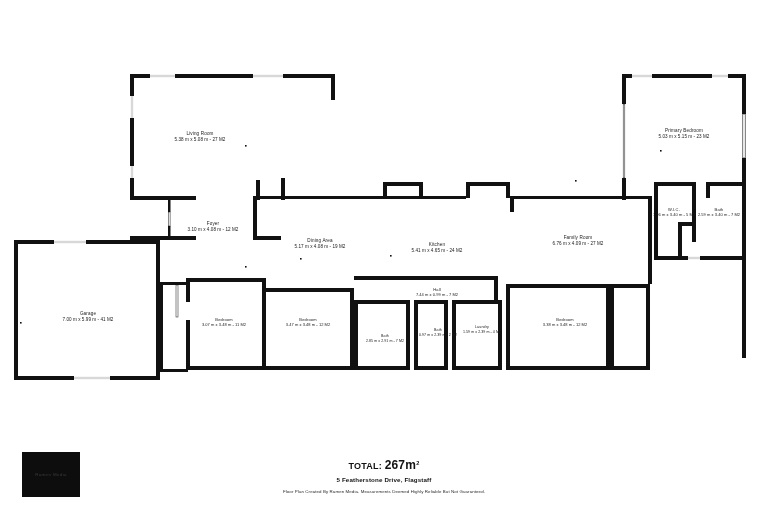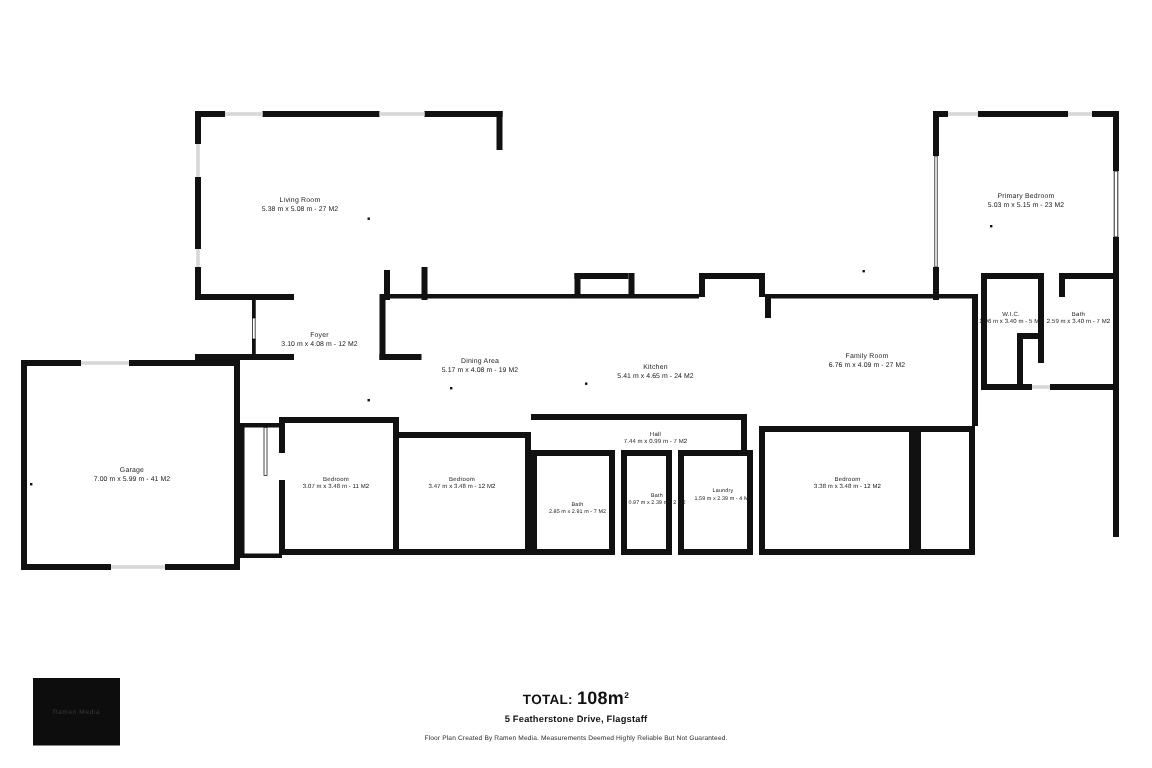--- a/index.html
+++ b/index.html
@@ -332,19 +332,19 @@
     <span class="room-dims">3.38 m x 3.48 m - 12 M2</span>
   </div>
 
   <div id="logo-box">
     <span id="logo-text">Ramen Media</span>
   </div>
 
   <div id="footer">
     <div id="total-line">
       <span>TOTAL:</span>
-      <span class="total-value">108m</span><sup class="sq">2</sup>
+      <span class="total-value">267m</span><sup class="sq">2</sup>
     </div>
     <div id="address-line">5 Featherstone Drive, Flagstaff</div>
     <div id="disclaimer-line">Floor Plan Created By Ramen Media. Measurements Deemed Highly Reliable But Not Guaranteed.</div>
   </div>
 
 </div>
 
 </body></html>

